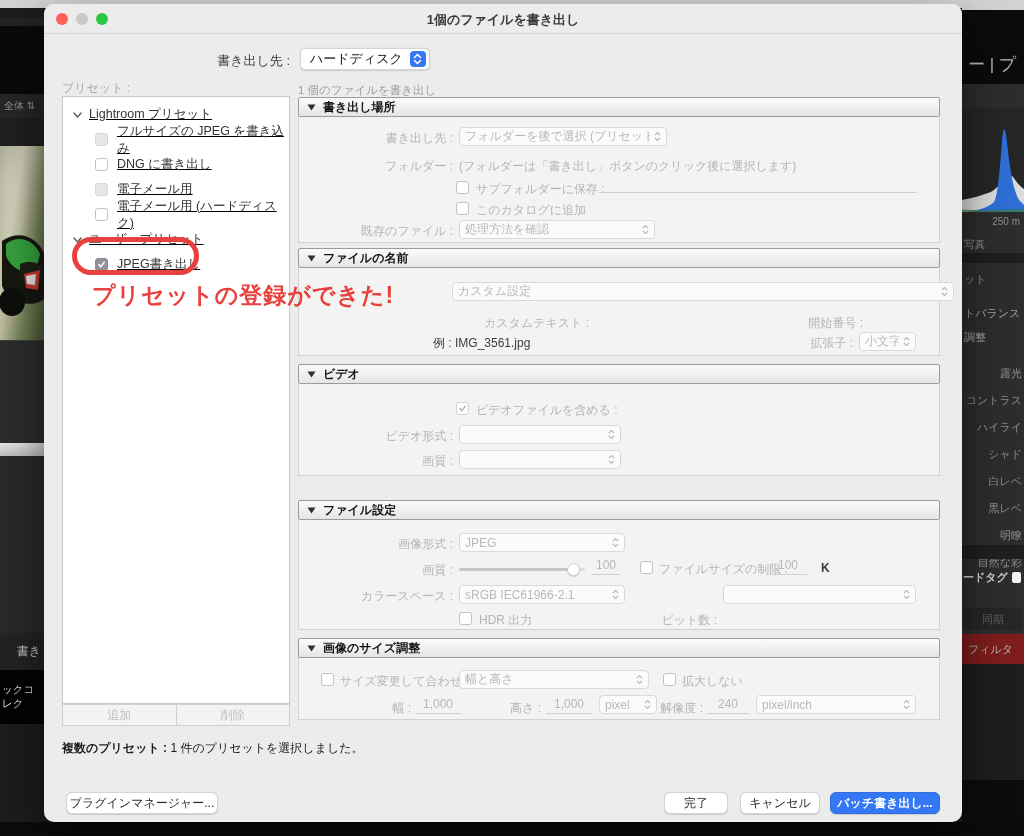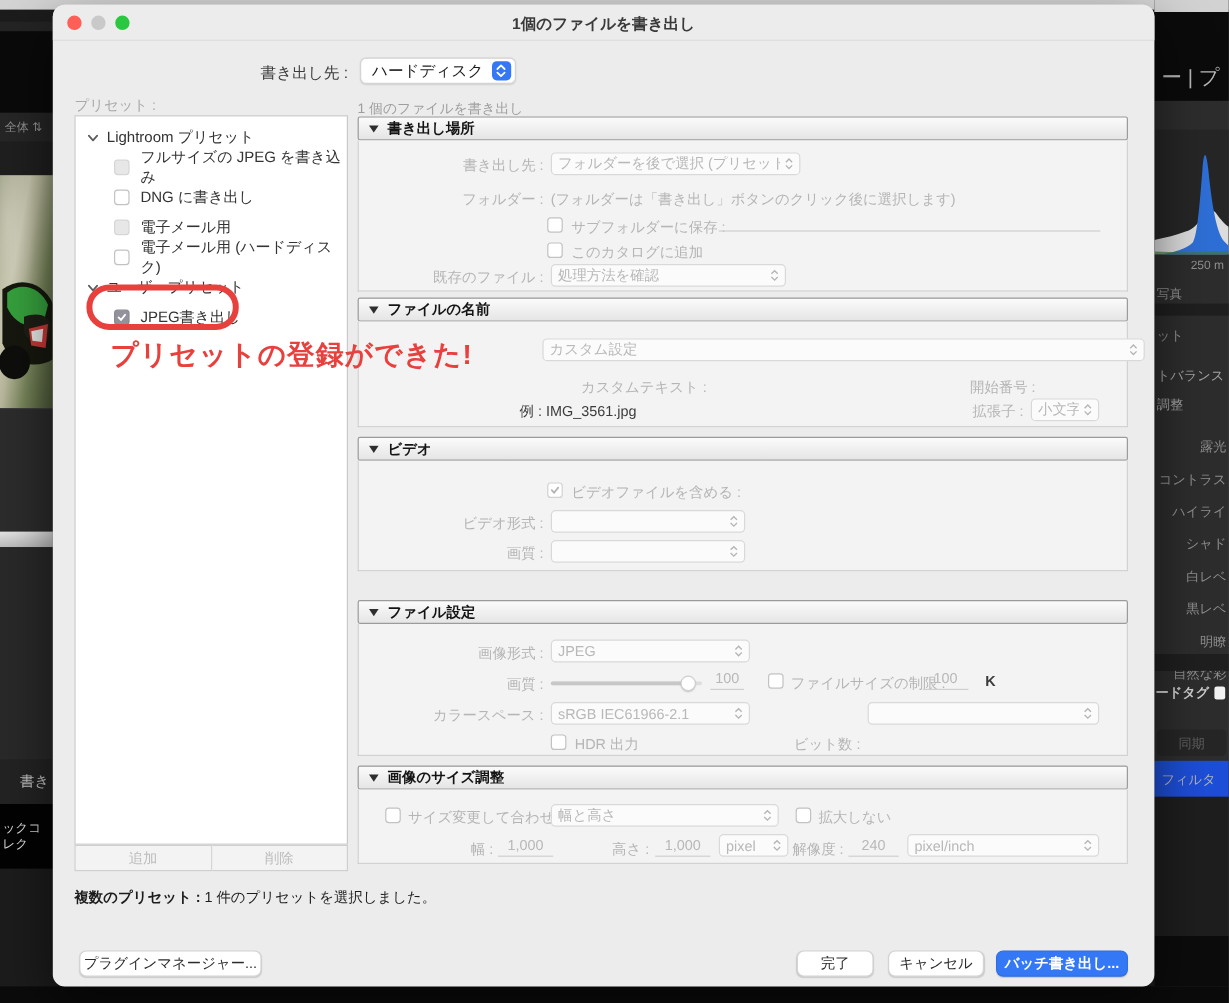--- a/index.html
+++ b/index.html
@@ -194,21 +194,21 @@
     <div>自然な彩</div>
   </div>
   <div class="blk" style="top:545px;height:14px;background:#1f1f1f;"></div>
   <div class="abs" style="top:570px;left:0;width:100%;display:flex;align-items:center;justify-content:space-between;padding:0 3px 0 1px;">
     <span style="color:#cfcfcf;font-size:11px;font-weight:bold;">ードタグ</span>
     <span style="width:9px;height:11px;background:#f2f2f2;border-radius:2px;"></span>
   </div>
   <div class="abs" style="top:608px;left:2px;width:58px;height:22px;background:#262626;border-radius:4px;display:flex;align-items:center;justify-content:center;">
     <span style="color:#5f5f5f;font-size:11px;">同期</span>
   </div>
-  <div class="blk" style="top:634px;height:30px;background:#1d4ed8;display:flex;align-items:center;padding-left:6px;">
+  <div class="blk" style="top:634px;height:30px;background:#7f1d1d;display:flex;align-items:center;padding-left:6px;">
     <span style="color:#b5b5b5;font-size:11px;">フィルタ</span>
   </div>
   <div class="blk" style="top:664px;height:116px;background:#1e1e1e;"></div>
   <div class="blk" style="top:780px;height:42px;background:#0c0c0c;"></div>
 </div>
 
 <div class="abs bg-bottom"></div>
 
 <div class="abs dialog">
 
@@ -226,21 +226,21 @@
     <span>ハードディスク</span>
     <span class="blue-step">
       <svg width="9" height="12" viewBox="0 0 9 12">
           <path d="M1.5 4.5 L4.5 1.5 L7.5 4.5" stroke="#fff" stroke-width="1.5" fill="none" stroke-linecap="round" stroke-linejoin="round"></path>
           <path d="M1.5 7.5 L4.5 10.5 L7.5 7.5" stroke="#fff" stroke-width="1.5" fill="none" stroke-linecap="round" stroke-linejoin="round"></path>
         </svg>
     </span>
   </span>
 
   <span class="plabel" style="left:18px;top:76px;color:#a9a9a9;">プリセット :</span>
-  <div class="abs plist" style="padding-top:5px;">
+  <div class="abs plist" style="padding-top:5px;text-decoration:underline;">
     <div class="pgroup">
       <svg width="9" height="6" viewBox="0 0 9 6">
           <path d="M1 1 L4.5 5 L8 1" stroke="#5a5a5a" stroke-width="1.4" fill="none" stroke-linecap="round"></path>
         </svg>
       <span>Lightroom プリセット</span>
     </div>
     <div class="pitem">
       <span class="cb dim cb-inline"></span>
       <span>フルサイズの JPEG を書き込み</span>
     </div>

